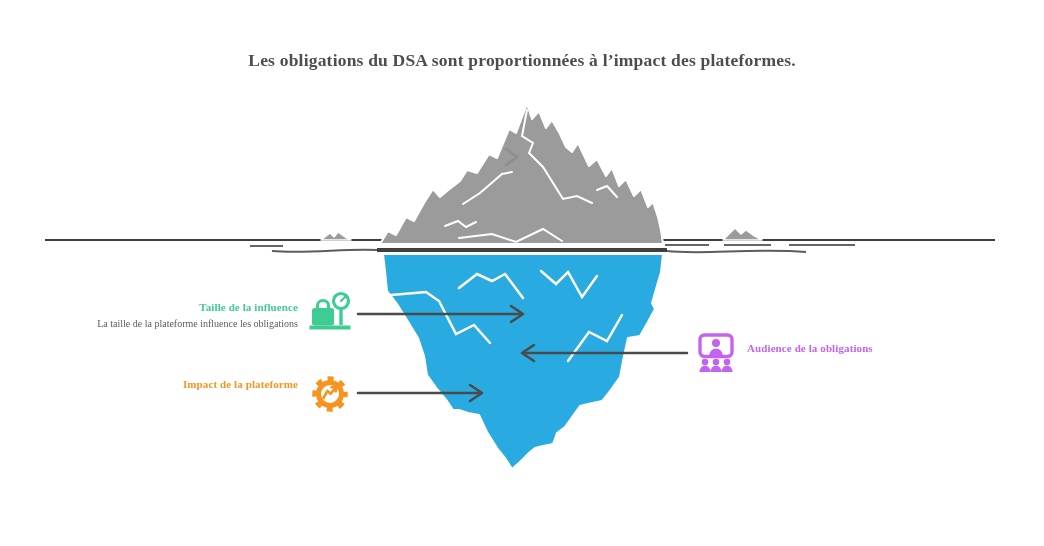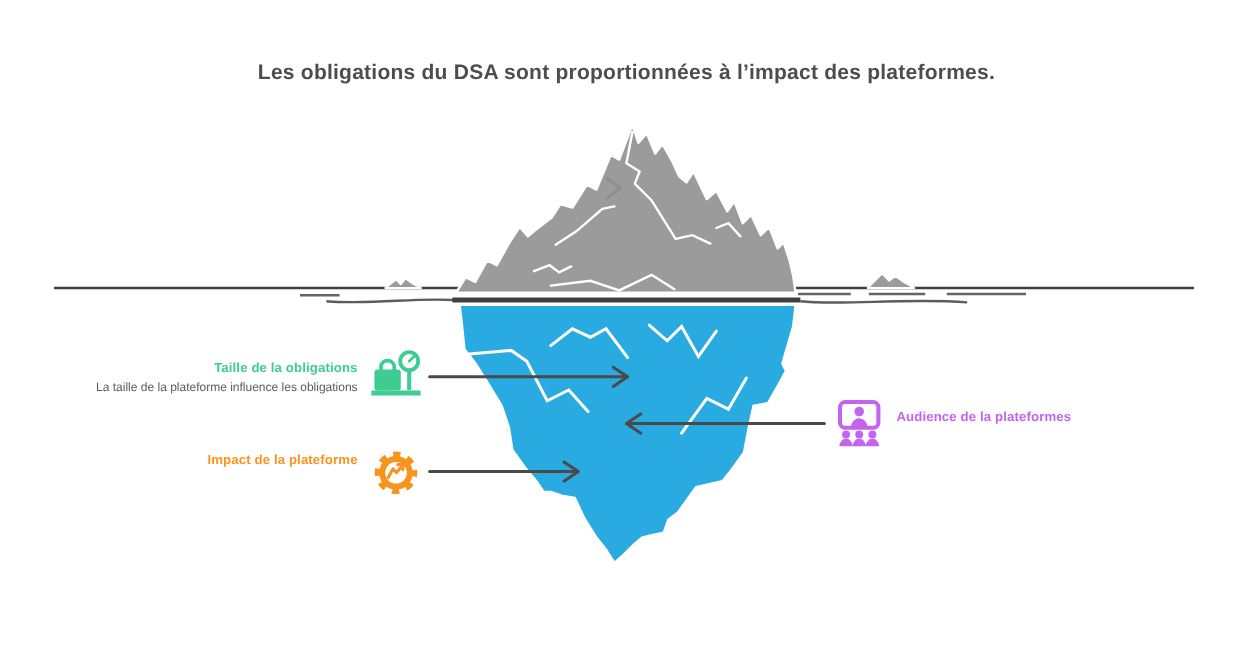--- a/index.html
+++ b/index.html
@@ -1,18 +1,18 @@
 <!DOCTYPE html>
 <html><head>
 <meta charset="utf-8">
 <style>
   html,body{margin:0;padding:0;background:#fff;}
   .stage{
     position:relative;width:1044px;height:546px;background:#ffffff;overflow:hidden;
-    font-family:Liberation Sans, sans-serif;
+    font-family:Liberation Serif, serif;
   }
   .main-title{
     position:absolute;top:50px;left:0;right:0;text-align:center;
     font-size:17.5px;font-weight:bold;color:#4d4d4d;letter-spacing:.2px;
   }
   .diagram-svg{position:absolute;left:0;top:0;}
   .lbl{position:absolute;white-space:nowrap;}
   .lbl-title{font-size:11px;font-weight:bold;letter-spacing:.1px;}
   .lbl-sub{font-size:10px;color:#5b5b5b;}
   .ta-r{text-align:right;}
@@ -69,21 +69,21 @@
     <g stroke="#4a4a4a" stroke-width="2.5" fill="none" stroke-linecap="round" stroke-linejoin="round">
       <path d="M358,393 H480"></path>
         <path d="M470,385 L482,393 L470,401"></path>
     </g>
     <g stroke="#4a4a4a" stroke-width="2.5" fill="none" stroke-linecap="round" stroke-linejoin="round">
       <path d="M687,353 H524"></path>
         <path d="M534,345 L522,353 L534,361"></path>
     </g>
   </svg>
 
-  <div class="lbl lbl-title green ta-r" style="top:301px;right:746px;">Taille de la obligations</div>
+  <div class="lbl lbl-title green ta-r" style="top:301px;right:746px;">Taille de la influence</div>
   <div class="lbl lbl-sub ta-r" style="top:318px;right:746px;">La taille de la plateforme influence les obligations</div>
   <div class="icon-box" style="left:307px;top:290px;">
     <svg width="46" height="42" viewBox="0 0 46 42">
       <circle cx="34" cy="11" r="7.5" stroke="#3ecc92" stroke-width="3.2" fill="none"></circle>
       <path d="M34,11 L38.5,6.5" stroke="#3ecc92" stroke-width="2.2" stroke-linecap="round" fill="none"></path>
       <path d="M34,19 V35" stroke="#3ecc92" stroke-width="3.4" fill="none"></path>
       <path d="M2.5,37.5 H43.5" stroke="#3ecc92" stroke-width="4" fill="none"></path>
       <path d="M10.5,19 v-3.5 a5.5,5 0 0 1 11,0 V19" stroke="#3ecc92" stroke-width="3" fill="none"></path>
       <rect x="5" y="18" width="22" height="17.5" rx="2.5" fill="#3ecc92"></rect>
     </svg>
@@ -92,21 +92,21 @@
   <div class="lbl lbl-title orange ta-r" style="top:378px;right:746px;">Impact de la plateforme</div>
   <div class="icon-box" style="left:310px;top:374px;">
     <svg width="40" height="40" viewBox="0 0 40 40">
       <circle cx="20" cy="20" r="15" stroke="#f7941e" stroke-width="5.5" fill="none" stroke-dasharray="5.9 5.9" stroke-dashoffset="2.9"></circle>
       <circle cx="20" cy="20" r="11.5" stroke="#f7941e" stroke-width="5" fill="#ffffff"></circle>
       <path d="M13.5,24 L17.5,16.8 L20.5,19.8 L25.5,13.8" stroke="#f7941e" stroke-width="2.6" fill="none" stroke-linecap="round" stroke-linejoin="round"></path>
       <path d="M21.5,13.2 H25.8 V17.5" stroke="#f7941e" stroke-width="2.6" fill="none" stroke-linecap="round" stroke-linejoin="round"></path>
     </svg>
   </div>
 
-  <div class="lbl lbl-title purple" style="top:342px;left:747px;">Audience de la plateformes</div>
+  <div class="lbl lbl-title purple" style="top:342px;left:747px;">Audience de la obligations</div>
   <div class="icon-box" style="left:696px;top:332px;">
     <svg width="40" height="40" viewBox="0 0 40 40">
       <rect x="4" y="3" width="32" height="21.5" rx="4.5" stroke="#c463f0" stroke-width="3.4" fill="none"></rect>
       <circle cx="20" cy="11" r="4" fill="#c463f0"></circle>
       <path d="M13,24.5 a7,8 0 0 1 14,0 Z" fill="#c463f0"></path>
       <circle cx="9" cy="30" r="3.3" fill="#c463f0"></circle>
       <path d="M3.5,40 a5.5,6.5 0 0 1 11,0 Z" fill="#c463f0"></path>
       <circle cx="20" cy="30" r="3.3" fill="#c463f0"></circle>
       <path d="M14.5,40 a5.5,6.5 0 0 1 11,0 Z" fill="#c463f0"></path>
       <circle cx="31" cy="30" r="3.3" fill="#c463f0"></circle>

